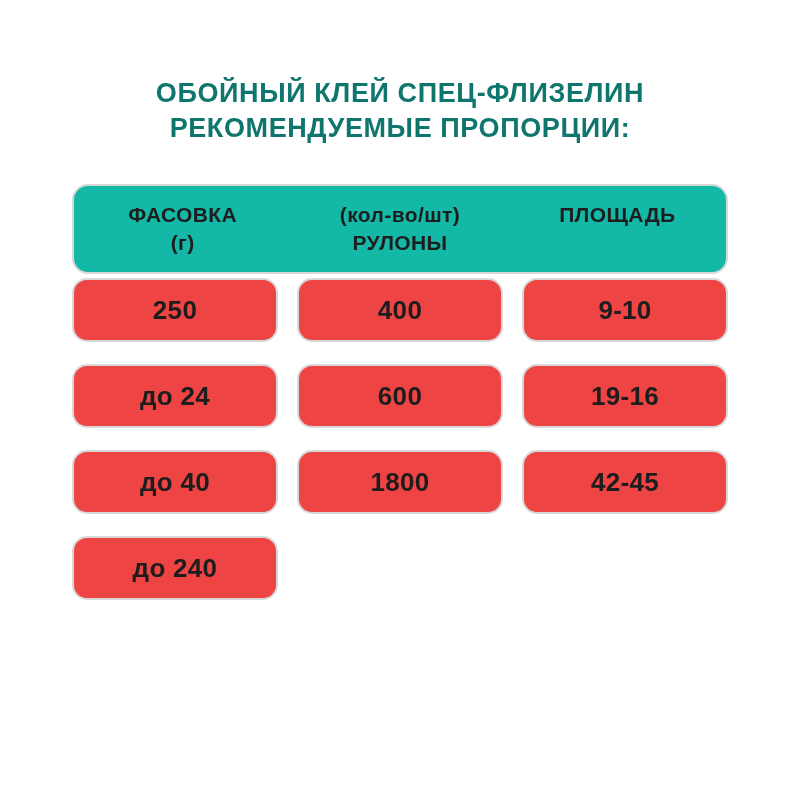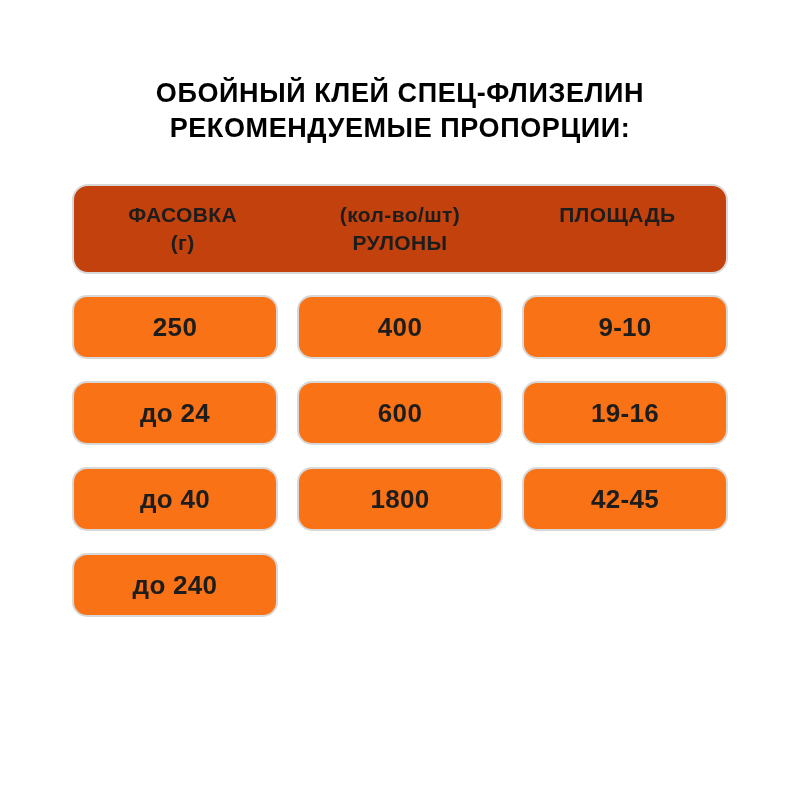--- a/index.html
+++ b/index.html
@@ -15,30 +15,30 @@
     overflow: hidden;
   }
   .title {
     margin: 0;
     padding-top: 76px;
     text-align: center;
     font-size: 27px;
     line-height: 35px;
     font-weight: 700;
     letter-spacing: 0.6px;
-    color: #000000;
+    color: #0f766e;
   }
   .header-box {
     box-sizing: border-box;
     width: 656px;
     height: 90px;
-    margin: 38px auto 21px auto;
+    margin: 38px auto 4px auto;
     border: 2px solid #d8d8d8;
     border-radius: 16px;
-    background: #c2410c;
+    background: #14b8a6;
     display: grid;
     grid-template-columns: 1fr 1fr 1fr;
     align-content: center;
   }
   .header-cell {
     text-align: center;
     font-weight: 700;
     font-size: 21px;
     line-height: 28px;
     letter-spacing: 0.4px;
@@ -49,21 +49,21 @@
     display: grid;
     grid-template-columns: 1fr 1fr 1fr;
     column-gap: 19px;
     row-gap: 22px;
   }
   .cell {
     box-sizing: border-box;
     height: 64px;
     border: 2px solid #d8d8d8;
     border-radius: 15px;
-    background: #f97316;
+    background: #ef4444;
     display: flex;
     align-items: center;
     justify-content: center;
     font-size: 26px;
     font-weight: 700;
     letter-spacing: 0.3px;
   }
 </style>
 </head>
 <body>

